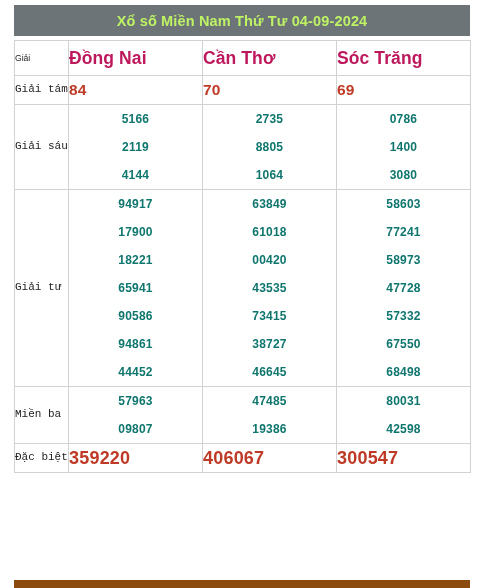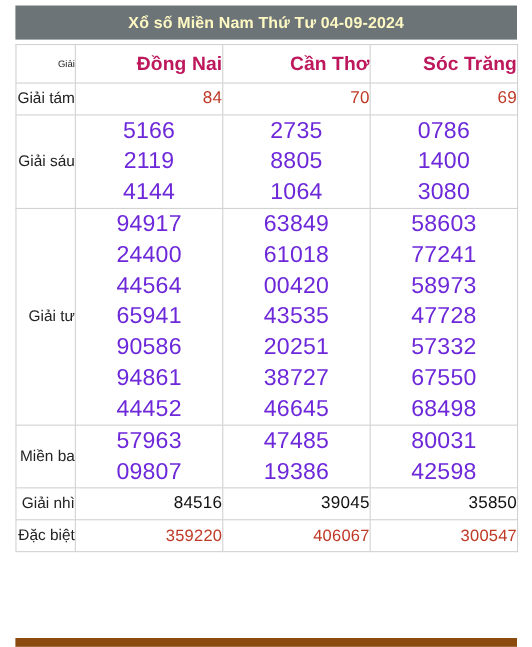--- a/index.html
+++ b/index.html
@@ -23,21 +23,21 @@
     box-sizing: border-box;
   }
 
   .title-bar {
     position: absolute;
     left: 14px;
     top: 5px;
     width: 456px;
     height: 31px;
     background: #6C7478;
-    color: #fef9c3;
+    color: #bef264;
     display: flex;
     align-items: center;
     justify-content: center;
     font-size: 14.5px;
     font-weight: bold;
     letter-spacing: 0.15px;
     box-sizing: border-box;
   }
 
   .lottery-table {
@@ -47,78 +47,79 @@
     width: 456px;
     border-collapse: collapse;
     table-layout: fixed;
     background: #ffffff;
   }
 
   .lottery-table td,
   .lottery-table th {
     border: 1px solid #d2d2d2;
     padding: 0;
-    text-align: right;
+    text-align: left;
     vertical-align: middle;
     background: #ffffff;
   }
 
   col.c-label { width: 54px; }
   col.c-prov  { width: 134px; }
 
   
   .prize-label {
-    font-size: 14px;
+    font-size: 11px;
     color: #222222;
     font-weight: normal;
     line-height: 1.25;
     padding: 2px 1px;
+    font-family: Liberation Mono, monospace;
   }
 
   
   .province-head {
     font-size: 17.5px;
     font-weight: bold;
     color: #be185d;
     height: 34px;
     letter-spacing: 0.1px;
   }
   .label-head {
     font-size: 8.6px;
     font-weight: normal;
     color: #222222;
   }
 
   
   .num {
     font-size: 15.5px;
-    font-weight: normal;
+    font-weight: bold;
     color: #111111;
     height: 28px;
     letter-spacing: 0.2px;
   }
   .num.red {
     color: #BE3A26;
   }
   .num.big {
-    font-size: 15px;
+    font-size: 18px;
   }
 
   
   .stack {
     padding: 0;
   }
   .stack .line {
     height: 28px;
     display: flex;
     align-items: center;
     justify-content: center;
-    font-size: 21px;
-    font-weight: normal;
-    color: #6d28d9;
+    font-size: 12px;
+    font-weight: bold;
+    color: #0f766e;
     letter-spacing: 0.2px;
   }
 
   .bottom-bar {
     position: absolute;
     left: 14px;
     top: 580px;
     width: 456px;
     height: 8px;
     background: #8B4A0E;
@@ -168,33 +169,33 @@
           <td class="stack">
             <div class="line">0786</div>
             <div class="line">1400</div>
             <div class="line">3080</div>
           </td>
         </tr>
         <tr>
           <td class="prize-label">Giải tư</td>
           <td class="stack">
             <div class="line">94917</div>
-            <div class="line">24400</div>
-            <div class="line">44564</div>
+            <div class="line">17900</div>
+            <div class="line">18221</div>
             <div class="line">65941</div>
             <div class="line">90586</div>
             <div class="line">94861</div>
             <div class="line">44452</div>
           </td>
           <td class="stack">
             <div class="line">63849</div>
             <div class="line">61018</div>
             <div class="line">00420</div>
             <div class="line">43535</div>
-            <div class="line">20251</div>
+            <div class="line">73415</div>
             <div class="line">38727</div>
             <div class="line">46645</div>
           </td>
           <td class="stack">
             <div class="line">58603</div>
             <div class="line">77241</div>
             <div class="line">58973</div>
             <div class="line">47728</div>
             <div class="line">57332</div>
             <div class="line">67550</div>
@@ -210,26 +211,20 @@
           <td class="stack">
             <div class="line">47485</div>
             <div class="line">19386</div>
           </td>
           <td class="stack">
             <div class="line">80031</div>
             <div class="line">42598</div>
           </td>
         </tr>
         <tr>
-          <td class="prize-label">Giải nhì</td>
-          <td class="num">84516</td>
-          <td class="num">39045</td>
-          <td class="num">35850</td>
-        </tr>
-        <tr>
           <td class="prize-label">Đặc biệt</td>
           <td class="num red big">359220</td>
           <td class="num red big">406067</td>
           <td class="num red big">300547</td>
         </tr>
       </tbody>
   </table>
 
   <div class="bottom-bar"></div>
 

